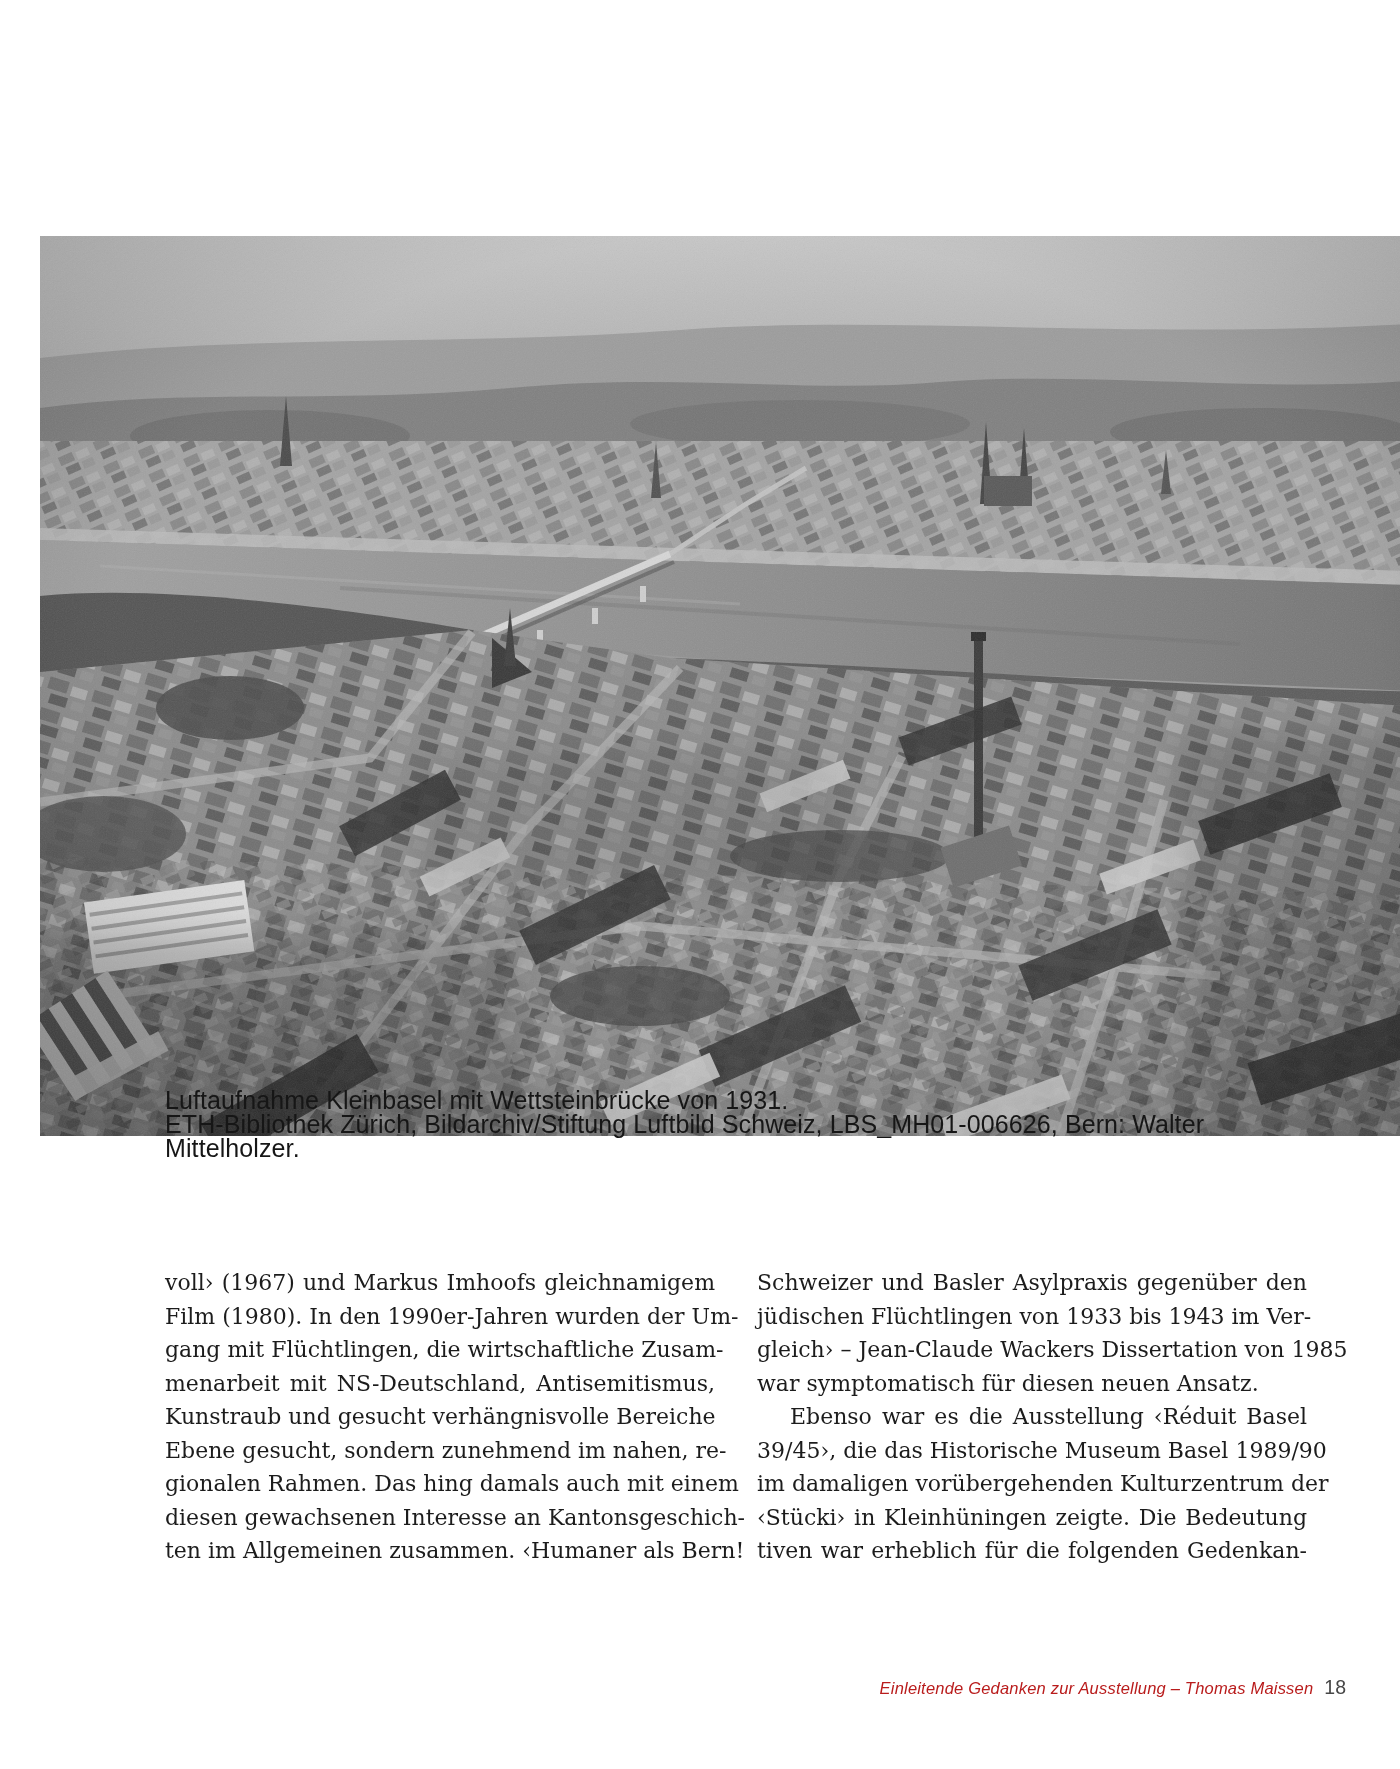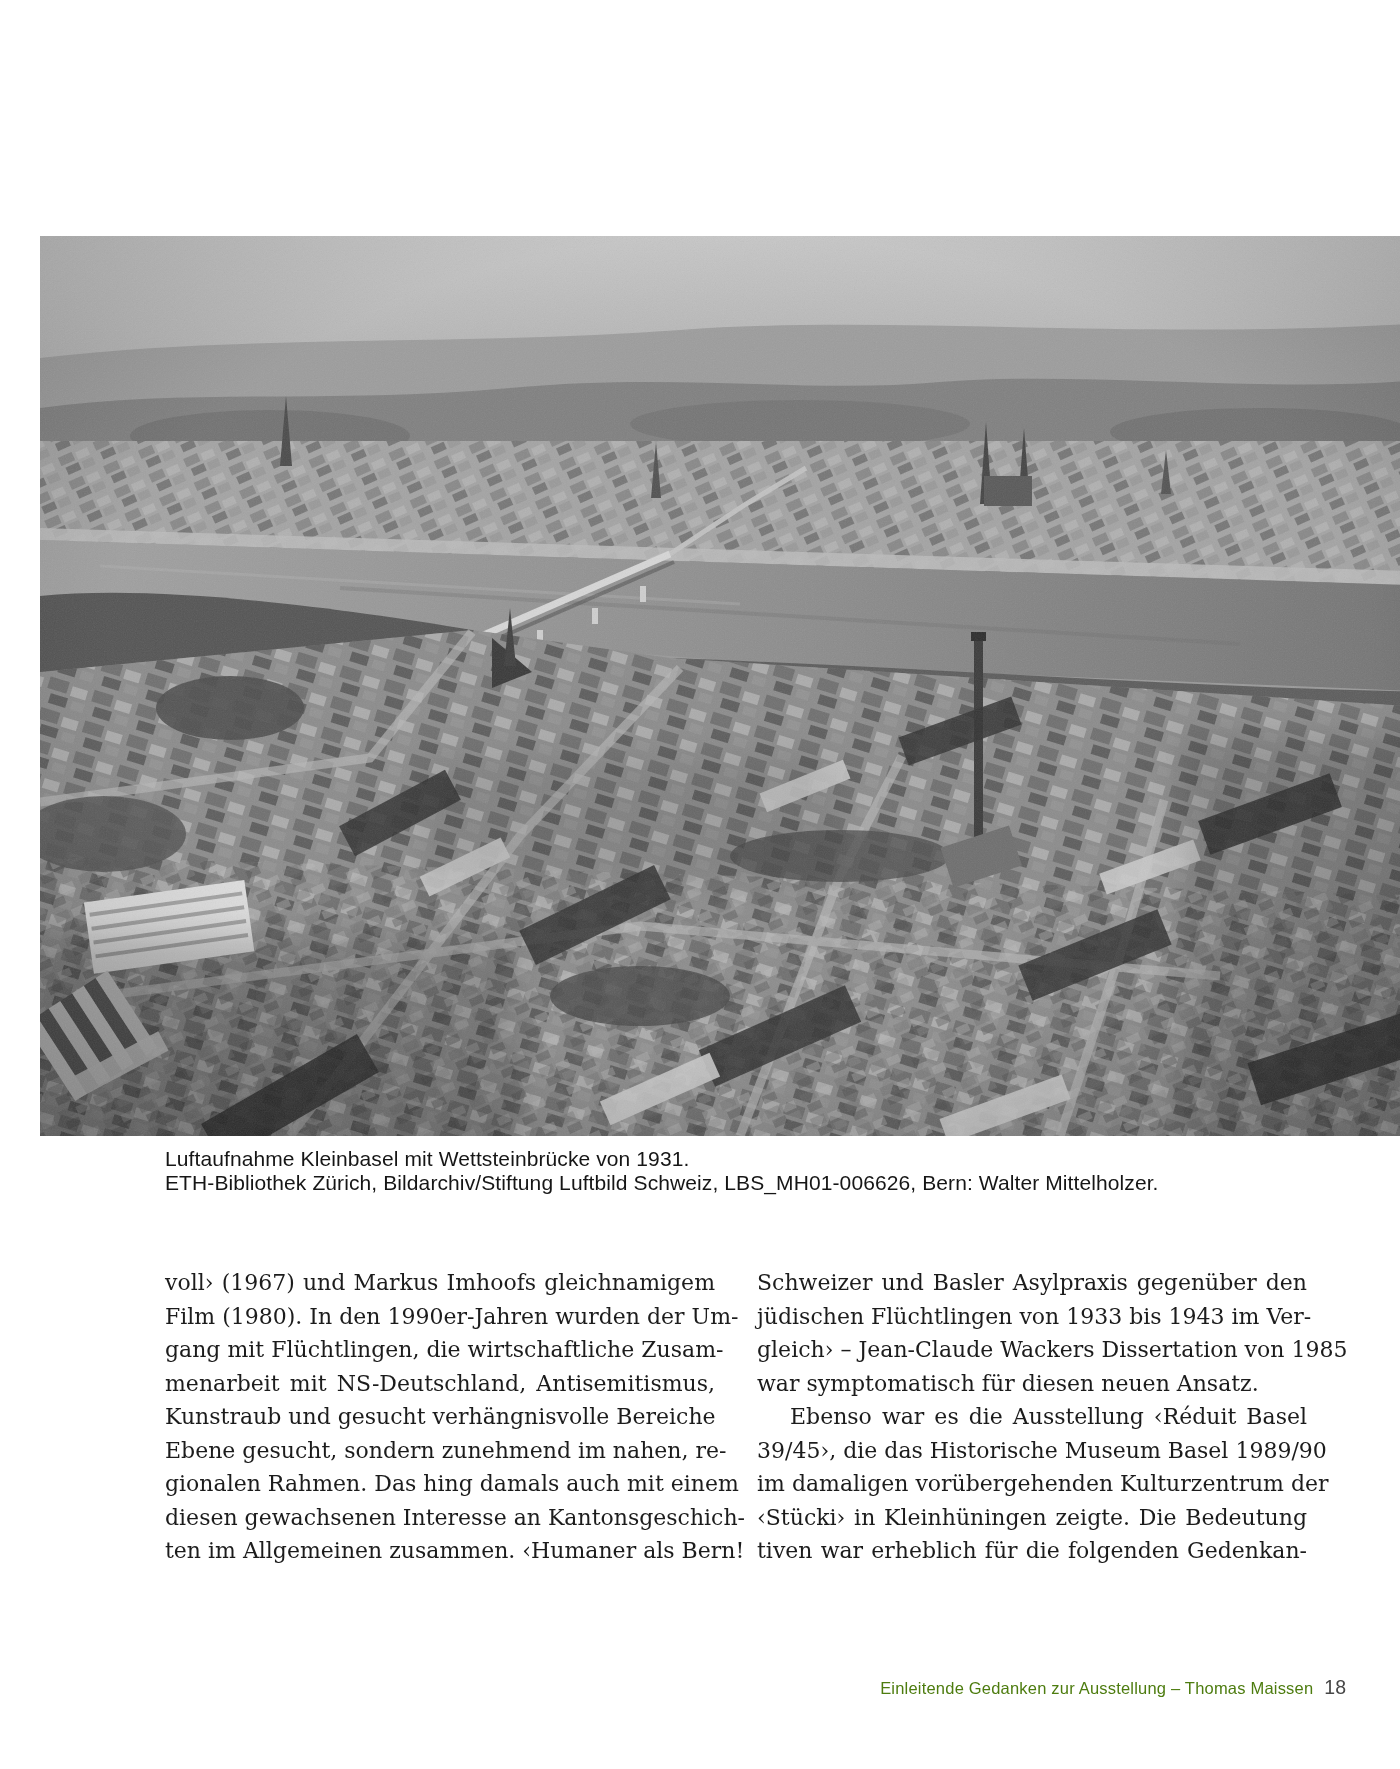--- a/index.html
+++ b/index.html
@@ -7,22 +7,22 @@
     width:1400px;height:1769px;position:relative;background:#ffffff;
     font-family:"Liberation Sans",sans-serif;overflow:hidden;
   }
   
   .photo{
     position:absolute;left:0;top:220px;width:1400px;height:900px;overflow:hidden;
   }
   .photo svg{display:block;width:1400px;height:900px;}
   
   .caption{
-    position:absolute;left:165px;top:1147px;width:1142px;
-    font-size:21px;line-height:24px;color:#161616;letter-spacing:.1px;
+    position:absolute;left:165px;top:1088px;width:1142px;
+    font-size:25px;line-height:24px;color:#161616;letter-spacing:.1px;
   }
   
   .columns{
     position:absolute;left:165px;top:1266px;width:1142px;
     display:flex;gap:42px;align-items:center;
   }
   .col{
     width:550px;
     font-family:"DejaVu Serif","Liberation Serif",serif;
     font-size:22px;line-height:33.5px;color:#1c1c1c;
@@ -219,15 +219,15 @@
         <div class="line">Ebenso war es die Ausstellung ‹Réduit Basel</div>
         <div class="line">39/45›, die das Historische Museum Basel 1989/90</div>
         <div class="line">im damaligen vorübergehenden Kulturzentrum der</div>
         <div class="line">‹Stücki› in Kleinhüningen zeigte. Die Bedeutung</div>
         <div class="line">tiven war erheblich für die folgenden Gedenkan-</div>
       </div>
   </div>
 </main>
 
 <footer class="footer">
-  <span class="running-title" style="color: #4d7c0f;">Einleitende Gedanken zur Ausstellung – Thomas Maissen</span>
+  <span class="running-title" style="color: #b91c1c; font-style: italic;">Einleitende Gedanken zur Ausstellung – Thomas Maissen</span>
   <span class="page-number" style="color: rgb(71, 71, 71);">18</span>
 </footer>
 
 </body></html>

